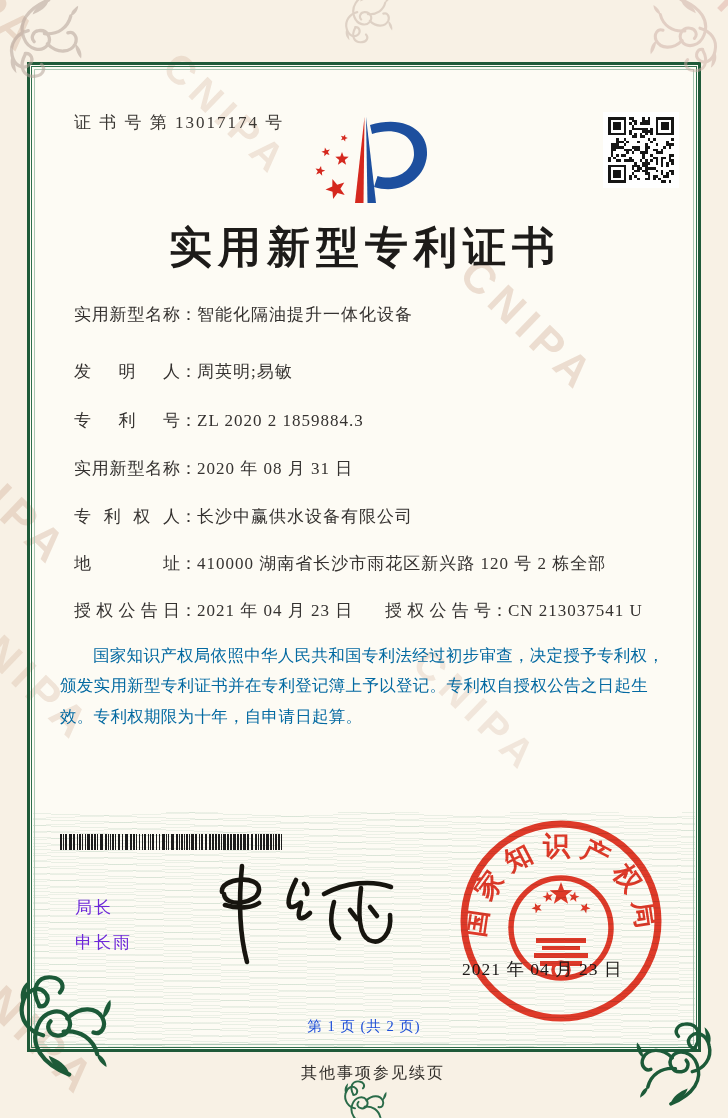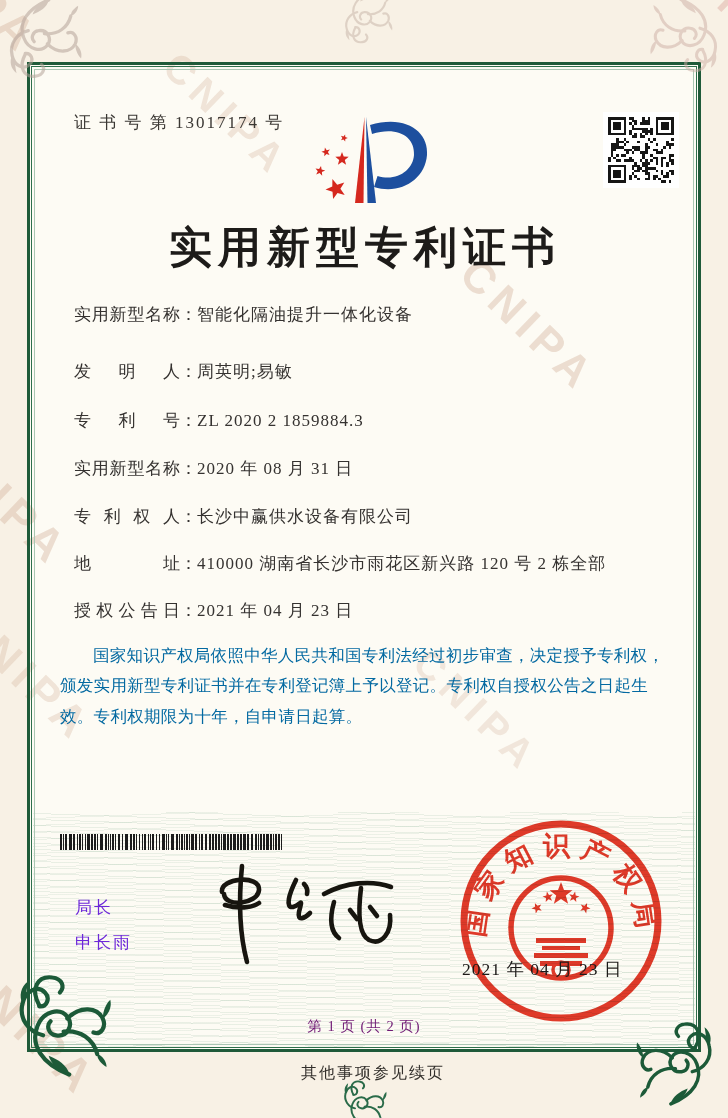--- a/index.html
+++ b/index.html
@@ -39,21 +39,21 @@
   .fvalue{letter-spacing:1px;}
   .grant2{position:absolute;left:311px;top:0;}
   .paras{left:60px;top:641px;width:614px;z-index:4;font-size:16.5px;line-height:1.84;
     color:#0369a1;letter-spacing:.3px;}
   .paras p{margin:0;text-indent:2em;}
   .barcode{left:60px;top:834px;z-index:4;}
   .sig-label{left:75px;z-index:5;font-size:17px;color:#6d28d9;letter-spacing:2px;}
   .signature{left:200px;top:852px;z-index:5;}
   .seal{left:448px;top:806px;z-index:5;mix-blend-mode:multiply;}
   .seal-date{left:462px;top:957px;z-index:6;font-size:17.5px;color:#1c1a18;letter-spacing:1px;}
-  .page-num{left:0;right:0;top:1017px;text-align:center;font-size:14.5px;color:#701a75;z-index:4;letter-spacing:1px;}
+  .page-num{left:0;right:0;top:1017px;text-align:center;font-size:14.5px;color:#1d4ed8;z-index:4;letter-spacing:1px;}
   .cont-note{left:301px;top:1063px;font-size:16px;color:#33302c;z-index:4;letter-spacing:2px;}
   .orn{z-index:6;pointer-events:none;}
 </style>
 </head>
 <body>
 
 <svg width="0" height="0" style="position:absolute" aria-hidden="true">
   <symbol id="flourish" viewBox="0 0 120 120">
     <g fill="none" stroke="currentColor" stroke-width="4.5" stroke-linecap="round">
       <path d="M72 112 C42 100 30 80 38 60 C44 44 62 40 70 50 C77 59 70 72 58 70 C50 69 47 60 52 55"></path>
@@ -392,20 +392,23 @@
   <span class="flabel">实用新型名称</span><span>：</span><span class="fvalue">2020 年 08 月 31 日</span>
 </div>
 <div class="abs frow" style="top:505px">
   <span class="flabel">专利权人</span><span>：</span><span class="fvalue">长沙中赢供水设备有限公司</span>
 </div>
 <div class="abs frow" style="top:552px">
   <span class="flabel">地址</span><span>：</span><span class="fvalue">410000 湖南省长沙市雨花区新兴路 120 号 2 栋全部</span>
 </div>
 <div class="abs frow" style="top:599px">
   <span class="flabel">授权公告日</span><span>：</span><span class="fvalue">2021 年 04 月 23 日</span>
+  <span class="grant2">
+    <span class="flabel">授权公告号</span><span>：</span><span class="fvalue">CN 213037541 U</span>
+  </span>
 </div>
 
 <div class="abs paras">
   <p>国家知识产权局依照中华人民共和国专利法经过初步审查，决定授予专利权，颁发实用新型专利证书并在专利登记簿上予以登记。专利权自授权公告之日起生效。专利权期限为十年，自申请日起算。</p>
 </div>
 
 <svg id="barcode" class="abs barcode" width="226" height="16" viewBox="0 0 226 16">
     <rect x="0" y="0" width="2" height="16" fill="#1c1c1c"></rect>
     <rect x="3" y="0" width="1" height="16" fill="#1c1c1c"></rect>
     <rect x="5" y="0" width="2" height="16" fill="#1c1c1c"></rect>

